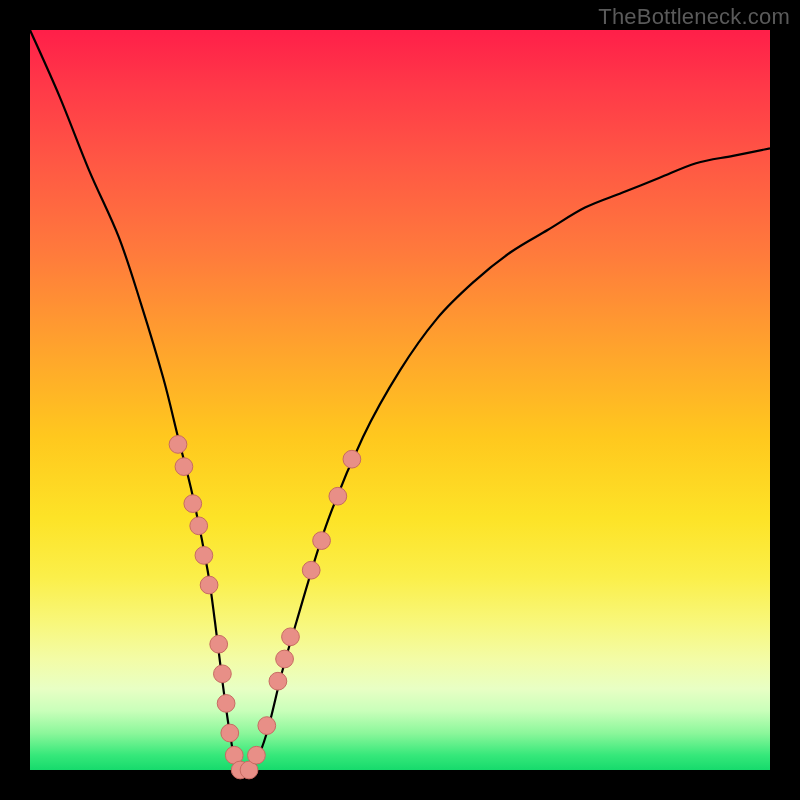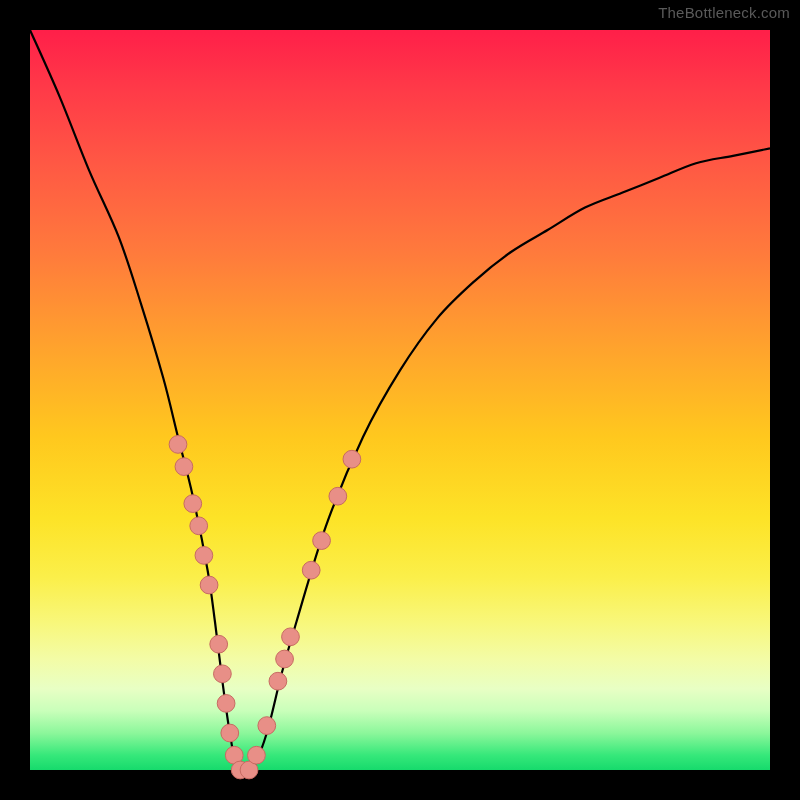--- a/index.html
+++ b/index.html
@@ -42,21 +42,21 @@
       #8cf79b 95%,
       #36e87a 98%,
       #16da6c 100%
     );
   }
   .watermark {
     position: absolute;
     top: 4px;
     right: 10px;
     color: #5a5a5a;
-    font-size: 15px;
+    font-size: 22px;
     letter-spacing: 0.2px;
     font-weight: 400;
     user-select: none;
   }
   svg.curve {
     position: absolute;
     left: 0;
     top: 0;
     width: 740px;
     height: 740px;

